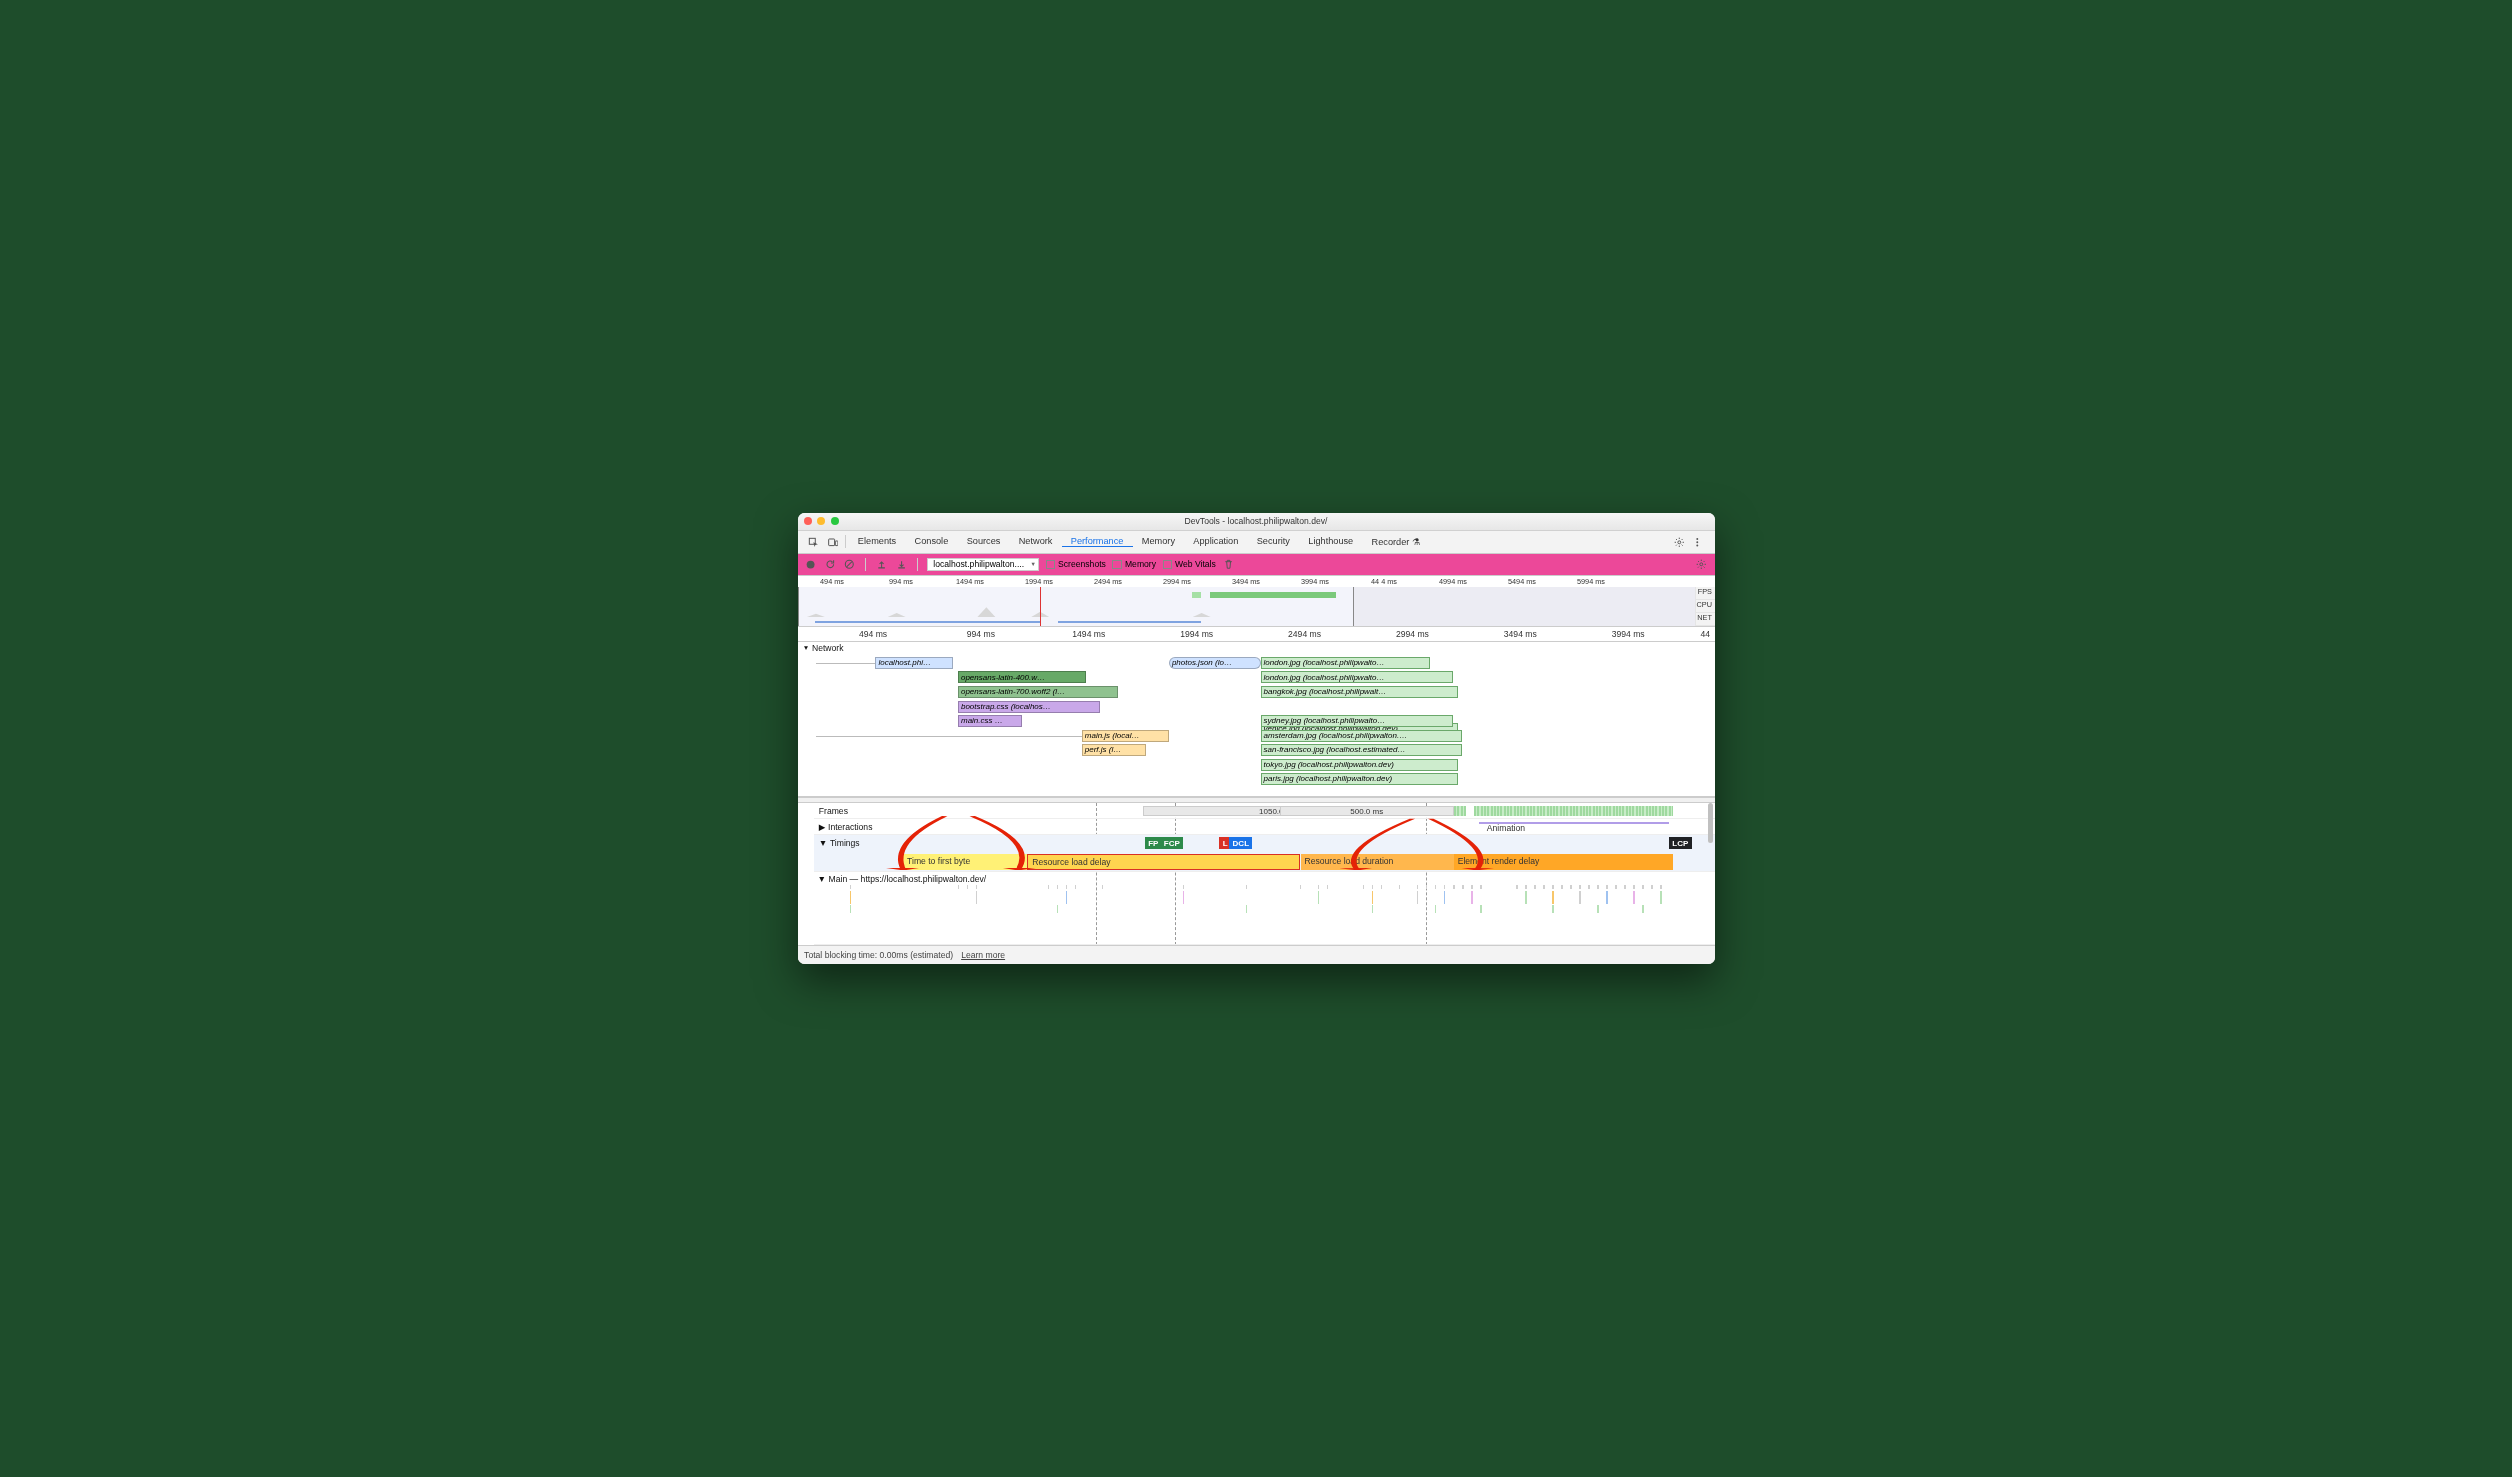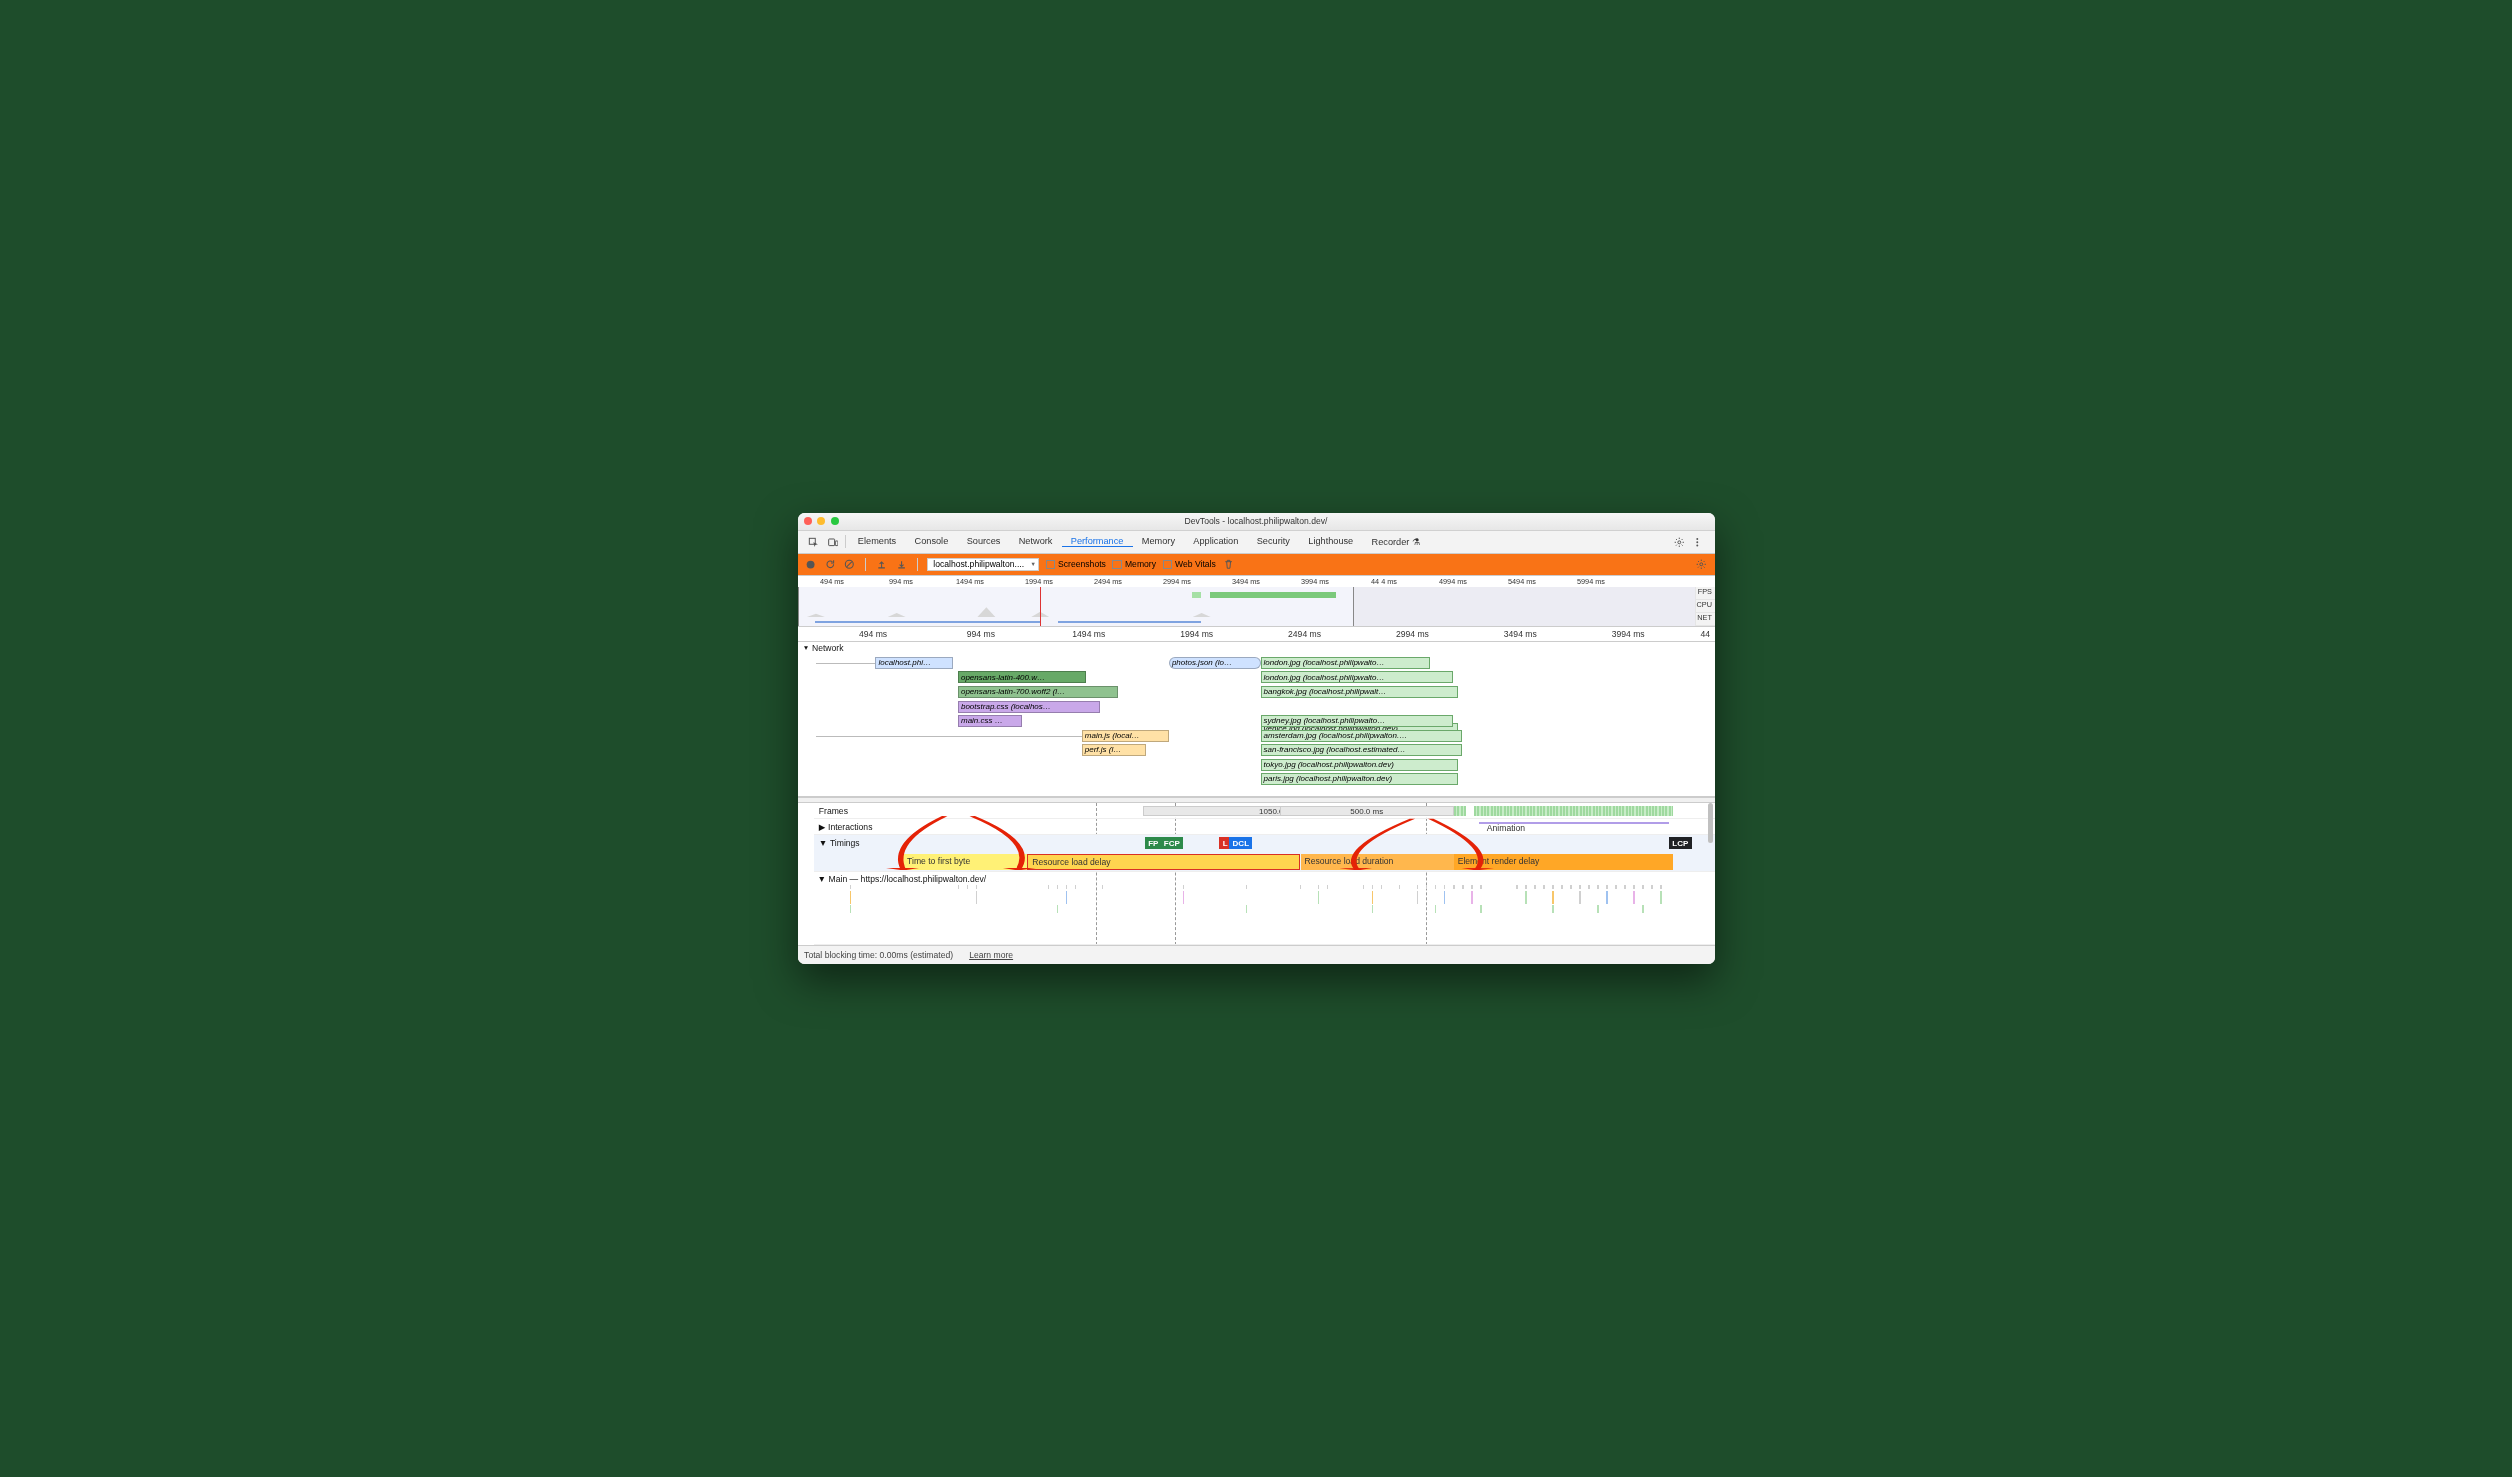--- a/index.html
+++ b/index.html
@@ -36,21 +36,21 @@
   .tl.red{background:#ff5f57;} .tl.yellow{background:#febc2e;} .tl.green{background:#28c840;}
   .wtitle { position:absolute; left:0; right:0; text-align:center; font-size:8.6px; color:#333; font-weight:500; pointer-events:none;}
   .tabs {
     display:flex; align-items:center; padding:0 5.3px; border-bottom:0.7px solid #ccc; height:22.4px; background:#f3f3f3;
   }
   .tabs .icon-btn { width:20px; display:flex; align-items:center; justify-content:center; color:#555; cursor:pointer;}
   .tab { padding:0 9.2px; height:100%; display:flex; align-items:center; color:#333; cursor:pointer; font-size:9.2px;}
   .tab.active { color:#1a73e8; border-bottom:1.3px solid #1a73e8; }
   .tabs-right { margin-left:auto; display:flex; gap:5.3px; align-items:center; padding-right:5.3px;}
   .toolbar {
-    display:flex; align-items:center; gap:6.6px; padding:2.6px 6.6px; border-bottom:0.7px solid #ccc; height:22.4px; background:#f97316;
+    display:flex; align-items:center; gap:6.6px; padding:2.6px 6.6px; border-bottom:0.7px solid #ccc; height:22.4px; background:#ec4899;
   }
   .sep { width:0.7px; height:13px; background:#ccc; margin:0 2.6px;}
   .icon { display:inline-flex; align-items:center; justify-content:center; width:13px; height:13px; color:#555; cursor:pointer;}
   .selectbox { display:flex; align-items:center; border:0.7px solid #ccc; padding:0.7px 12px 0.7px 5.3px; font-size:8.6px; min-width:112px; position:relative; background:#fff; cursor:pointer;}
   .selectbox::after{content:"▾"; position:absolute; right:3.3px; color:#666; font-size:6.6px;}
   .chk { display:flex; align-items:center; gap:3.3px; cursor:pointer;}
   .chkbox{width:9.2px;height:9.2px;border:0.7px solid #888; display:inline-block;}
   
   .overview {
     position:relative; height:51px; border-bottom:0.7px solid #ccc; background:#fff;
@@ -101,21 +101,21 @@
   .tb1{background:#fff176;} .tb2{background:#ffd54f;} .tb3{background:#ffb74d;} .tb4{background:#ffa726;}
   .tb-outline{border:1.3px solid #d93025;}
   .vdash{position:absolute; top:0; bottom:0; border-left:1.3px dashed #999;}
   
   .arrow-svg{position:absolute; pointer-events:none;}
   
   .main-row{height:73px;}
   .main-area{position:absolute; top:13px; left:0; right:0; height:56px; overflow:hidden;}
   .flame{position:absolute; width:1.3px; background:#ccc;}
   
-  .footer{padding:4px 6.6px; border-top:0.7px solid #ccc; font-size:8.6px; color:#444; display:flex; align-items:center; gap:16px; background:#f3f3f3;}
+  .footer{padding:4px 6.6px; border-top:0.7px solid #ccc; font-size:8.6px; color:#444; display:flex; align-items:center; gap:8px; background:#f3f3f3;}
   .footer .link{text-decoration:underline; cursor:pointer; color:#444;}
   .scrollbar-v{position:absolute; right:1.3px; top:0; width:5.3px; height:100%;}
   .scroll-thumb{position:absolute; right:0; width:5.3px; background:#c0c0c0; border-radius:2.6px;}
 </style>
 </head>
 <body>
 
 <div class="window">
 
   <div class="titlebar">

